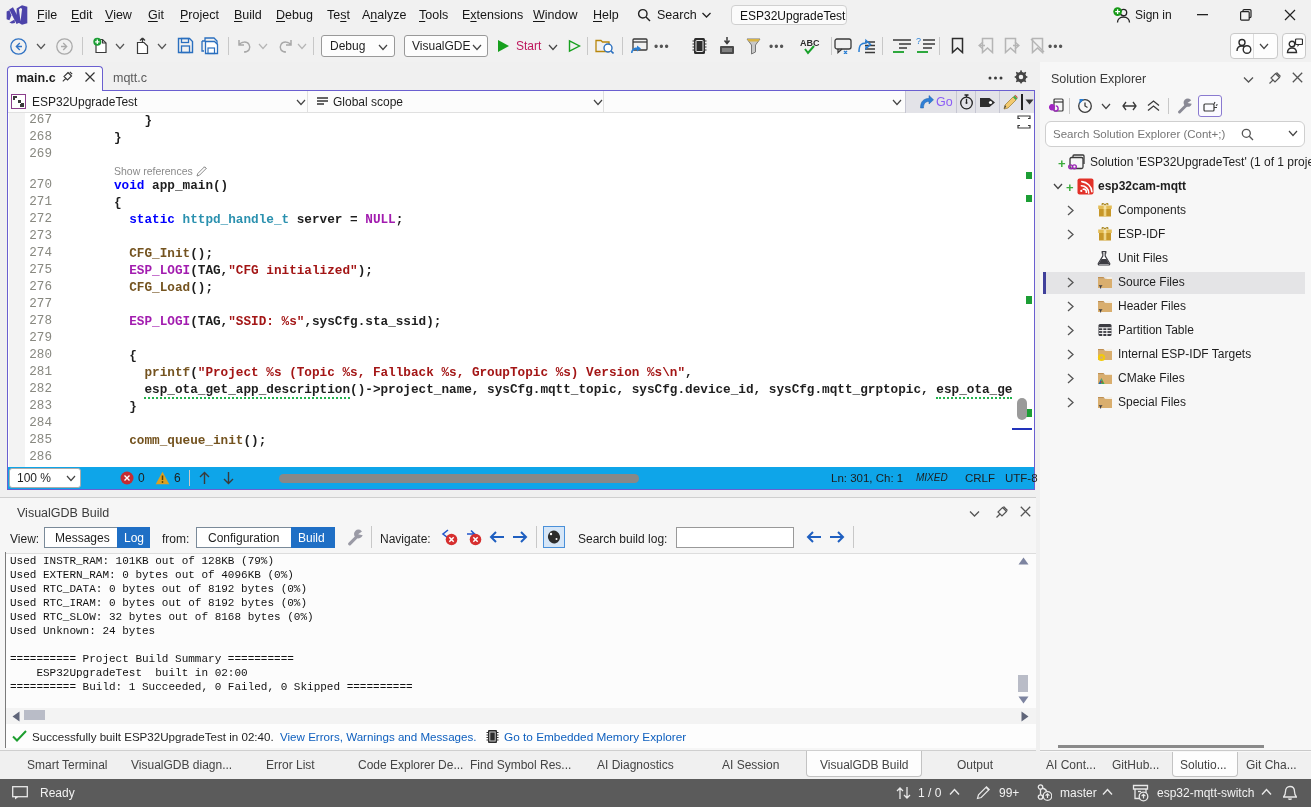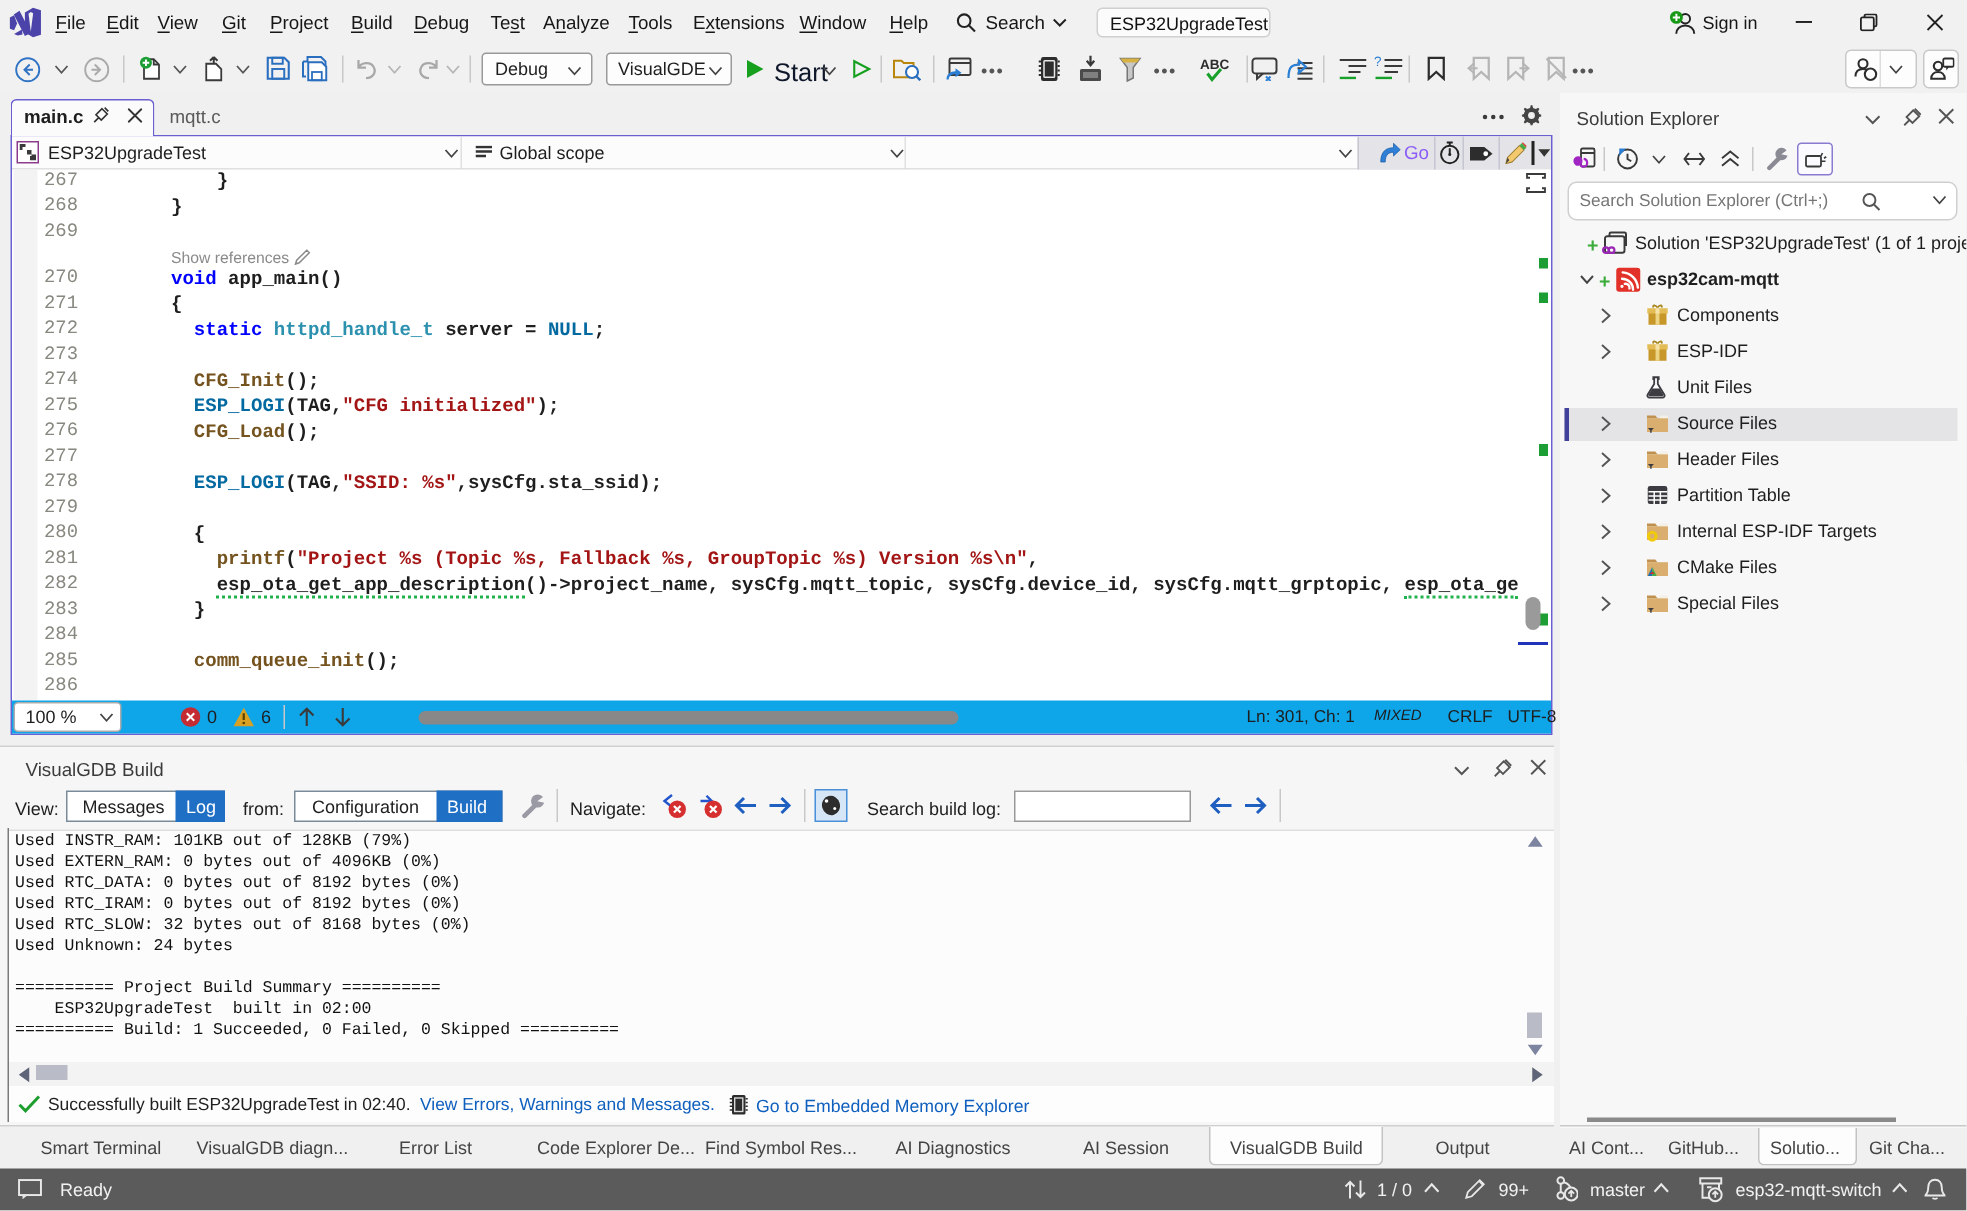--- a/index.html
+++ b/index.html
@@ -10,21 +10,21 @@
 #root { position:relative; width:1311px; height:807px; }
 .menuitem { font-size:12.5px; color:#161616; }
 .menuitem u { text-decoration-thickness:1px; text-underline-offset:2px; }
 .combo { background:#fdfdfd; border:1px solid #999; border-radius:3px; font-size:12px; color:#1e1e1e; }
 .sep { width:1px; background:#c8c8c8; }
 svg { display:block; }
 .icon { position:absolute; }
 pre { font-family:"Liberation Mono",monospace; }
 .k { color:#0000ff; } 
 .t { color:#2b91af; } 
-.m { color:#0369a1; } 
+.m { color:#a21caf; } 
 .s { color:#a31515; } 
 .f { color:#74531f; } 
 .g { border-bottom:2px dotted #22b14c; } 
 .tabtxt { font-size:12px; color:#444; }
 </style>
 </head>
 <body>
 <div id="root">
 
 <div class="abs" style="left:0;top:0;width:1311px;height:30px;background:#f1f1f1;">
@@ -151,21 +151,21 @@
 
   <div class="abs combo" style="left:404px;top:5px;width:84px;height:22px;"></div>
   <div class="abs" style="left:412px;top:9px;font-size:12px;color:#1e1e1e;">VisualGDE</div>
   <svg class="icon" style="left:472px;top:14px;" width="10" height="7" viewBox="0 0 10 7">
         <path d="M1 1 5 5.5 9 1" fill="none" stroke="#444" stroke-width="1.2"></path>
       </svg>
 
   <svg class="icon" style="left:497px;top:9px;" width="13" height="14" viewBox="0 0 13 14">
         <path d="M1 1 L12 7 1 13Z" fill="#17a01e"></path>
       </svg>
-  <div class="abs" style="left:516px;top:9px;font-size:17px;color:#0f172a;text-align:right;">Start</div>
+  <div class="abs" style="left:516px;top:9px;font-size:12px;color:#be185d;text-align:right;">Start</div>
   <svg class="icon" style="left:548px;top:14px;" width="10" height="7" viewBox="0 0 10 7">
         <path d="M1 1 5 5.5 9 1" fill="none" stroke="#444" stroke-width="1.2"></path>
       </svg>
   <svg class="icon" style="left:568px;top:9px;" width="13" height="14" viewBox="0 0 13 14">
         <path d="M1.5 1.8 L11.5 7 1.5 12.2Z" fill="none" stroke="#17a01e" stroke-width="1.4"></path>
       </svg>
   <div class="abs sep" style="left:587px;top:7px;height:18px;"></div>
 
   <svg class="icon" style="left:595px;top:8px;" width="19" height="16" viewBox="0 0 19 16">
         <path d="M1 2.5 H6 L7.5 4 H14 V13.5 H1 Z" fill="none" stroke="#b8860b" stroke-width="1.3"></path>
@@ -639,21 +639,21 @@
         <path d="M11.2 5.2 L16.6 1.2 L16.8 6.4 Z" fill="#f7f7f7"></path>
         <path d="M8.8 6.6 L1.6 13.8 a1.55 1.55 0 0 0 2.2 2.2 L11 8.8 Z" fill="#8a8a95"></path>
       </svg>
   <div class="abs" style="left:158px;top:33px;width:24px;height:22px;border:1px solid #8a7ad0;border-radius:3px;background:#fbfaff;"></div>
   <svg class="icon" style="left:163px;top:38px;" width="15" height="12" viewBox="0 0 15 12">
         <rect x="1" y="4" width="10" height="7" rx="1" fill="none" stroke="#3a3a3a" stroke-width="1.2"></rect>
         <path d="M11 7.5 H14 M12 2 L11 4 M14.5 4.5 L13 5.5" stroke="#3a3a3a" stroke-width="1.1"></path>
       </svg>
 
   <div class="abs" style="left:5px;top:59px;width:260px;height:26px;background:#fff;border:1px solid #cfcfcf;border-radius:6px;"></div>
-  <div class="abs" style="left:13px;top:66px;font-size:11.5px;color:#767676;">Search Solution Explorer (Ctrl+;)</div>
+  <div class="abs" style="left:13px;top:66px;font-size:11.5px;color:#767676;">Search Solution Explorer (Cont+;)</div>
   <svg class="icon" style="left:201px;top:66px;" width="13" height="13" viewBox="0 0 13 13">
         <circle cx="5.3" cy="5.3" r="4" fill="none" stroke="#555" stroke-width="1.3"></circle>
         <line x1="8.3" y1="8.3" x2="12" y2="12" stroke="#555" stroke-width="1.3"></line>
       </svg>
   <svg class="icon" style="left:248px;top:68px;" width="10" height="7" viewBox="0 0 10 7">
         <path d="M1 1 5 5.5 9 1" fill="none" stroke="#444" stroke-width="1.2"></path>
       </svg>
 
   <div class="abs" style="left:0;top:88px;width:271px;height:276px;overflow:hidden;font-size:12px;color:#1e1e1e;">
 

